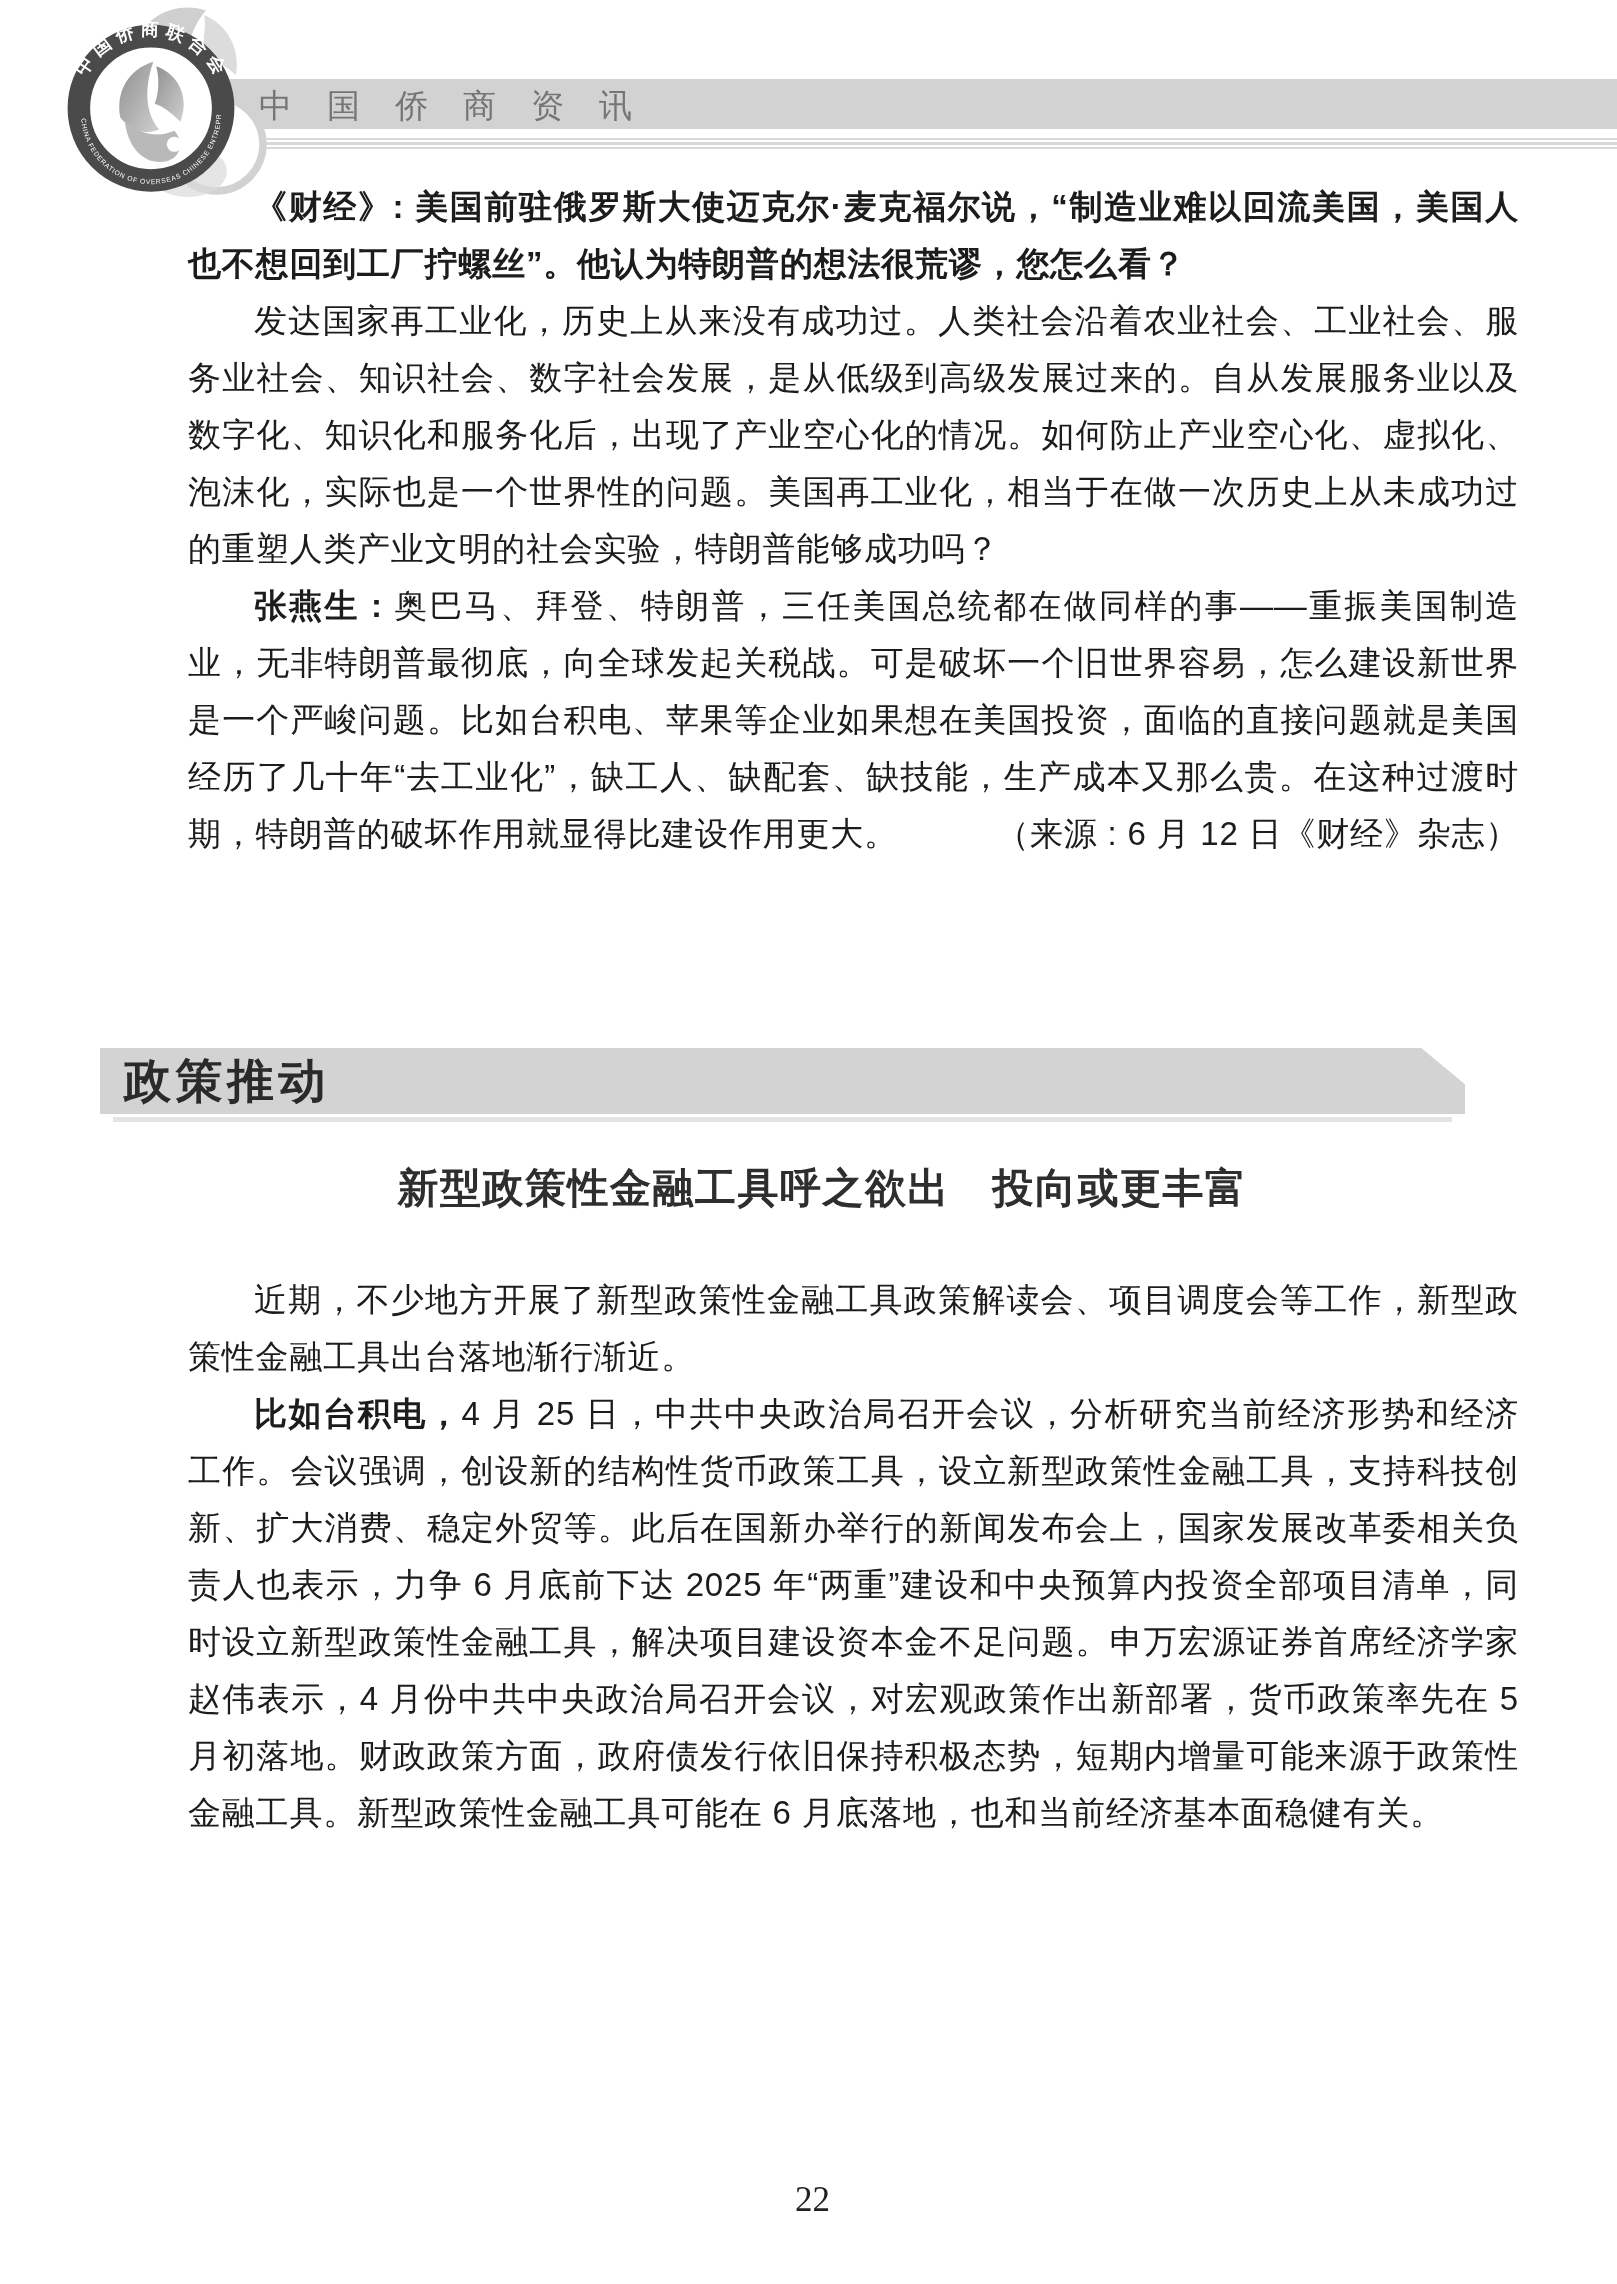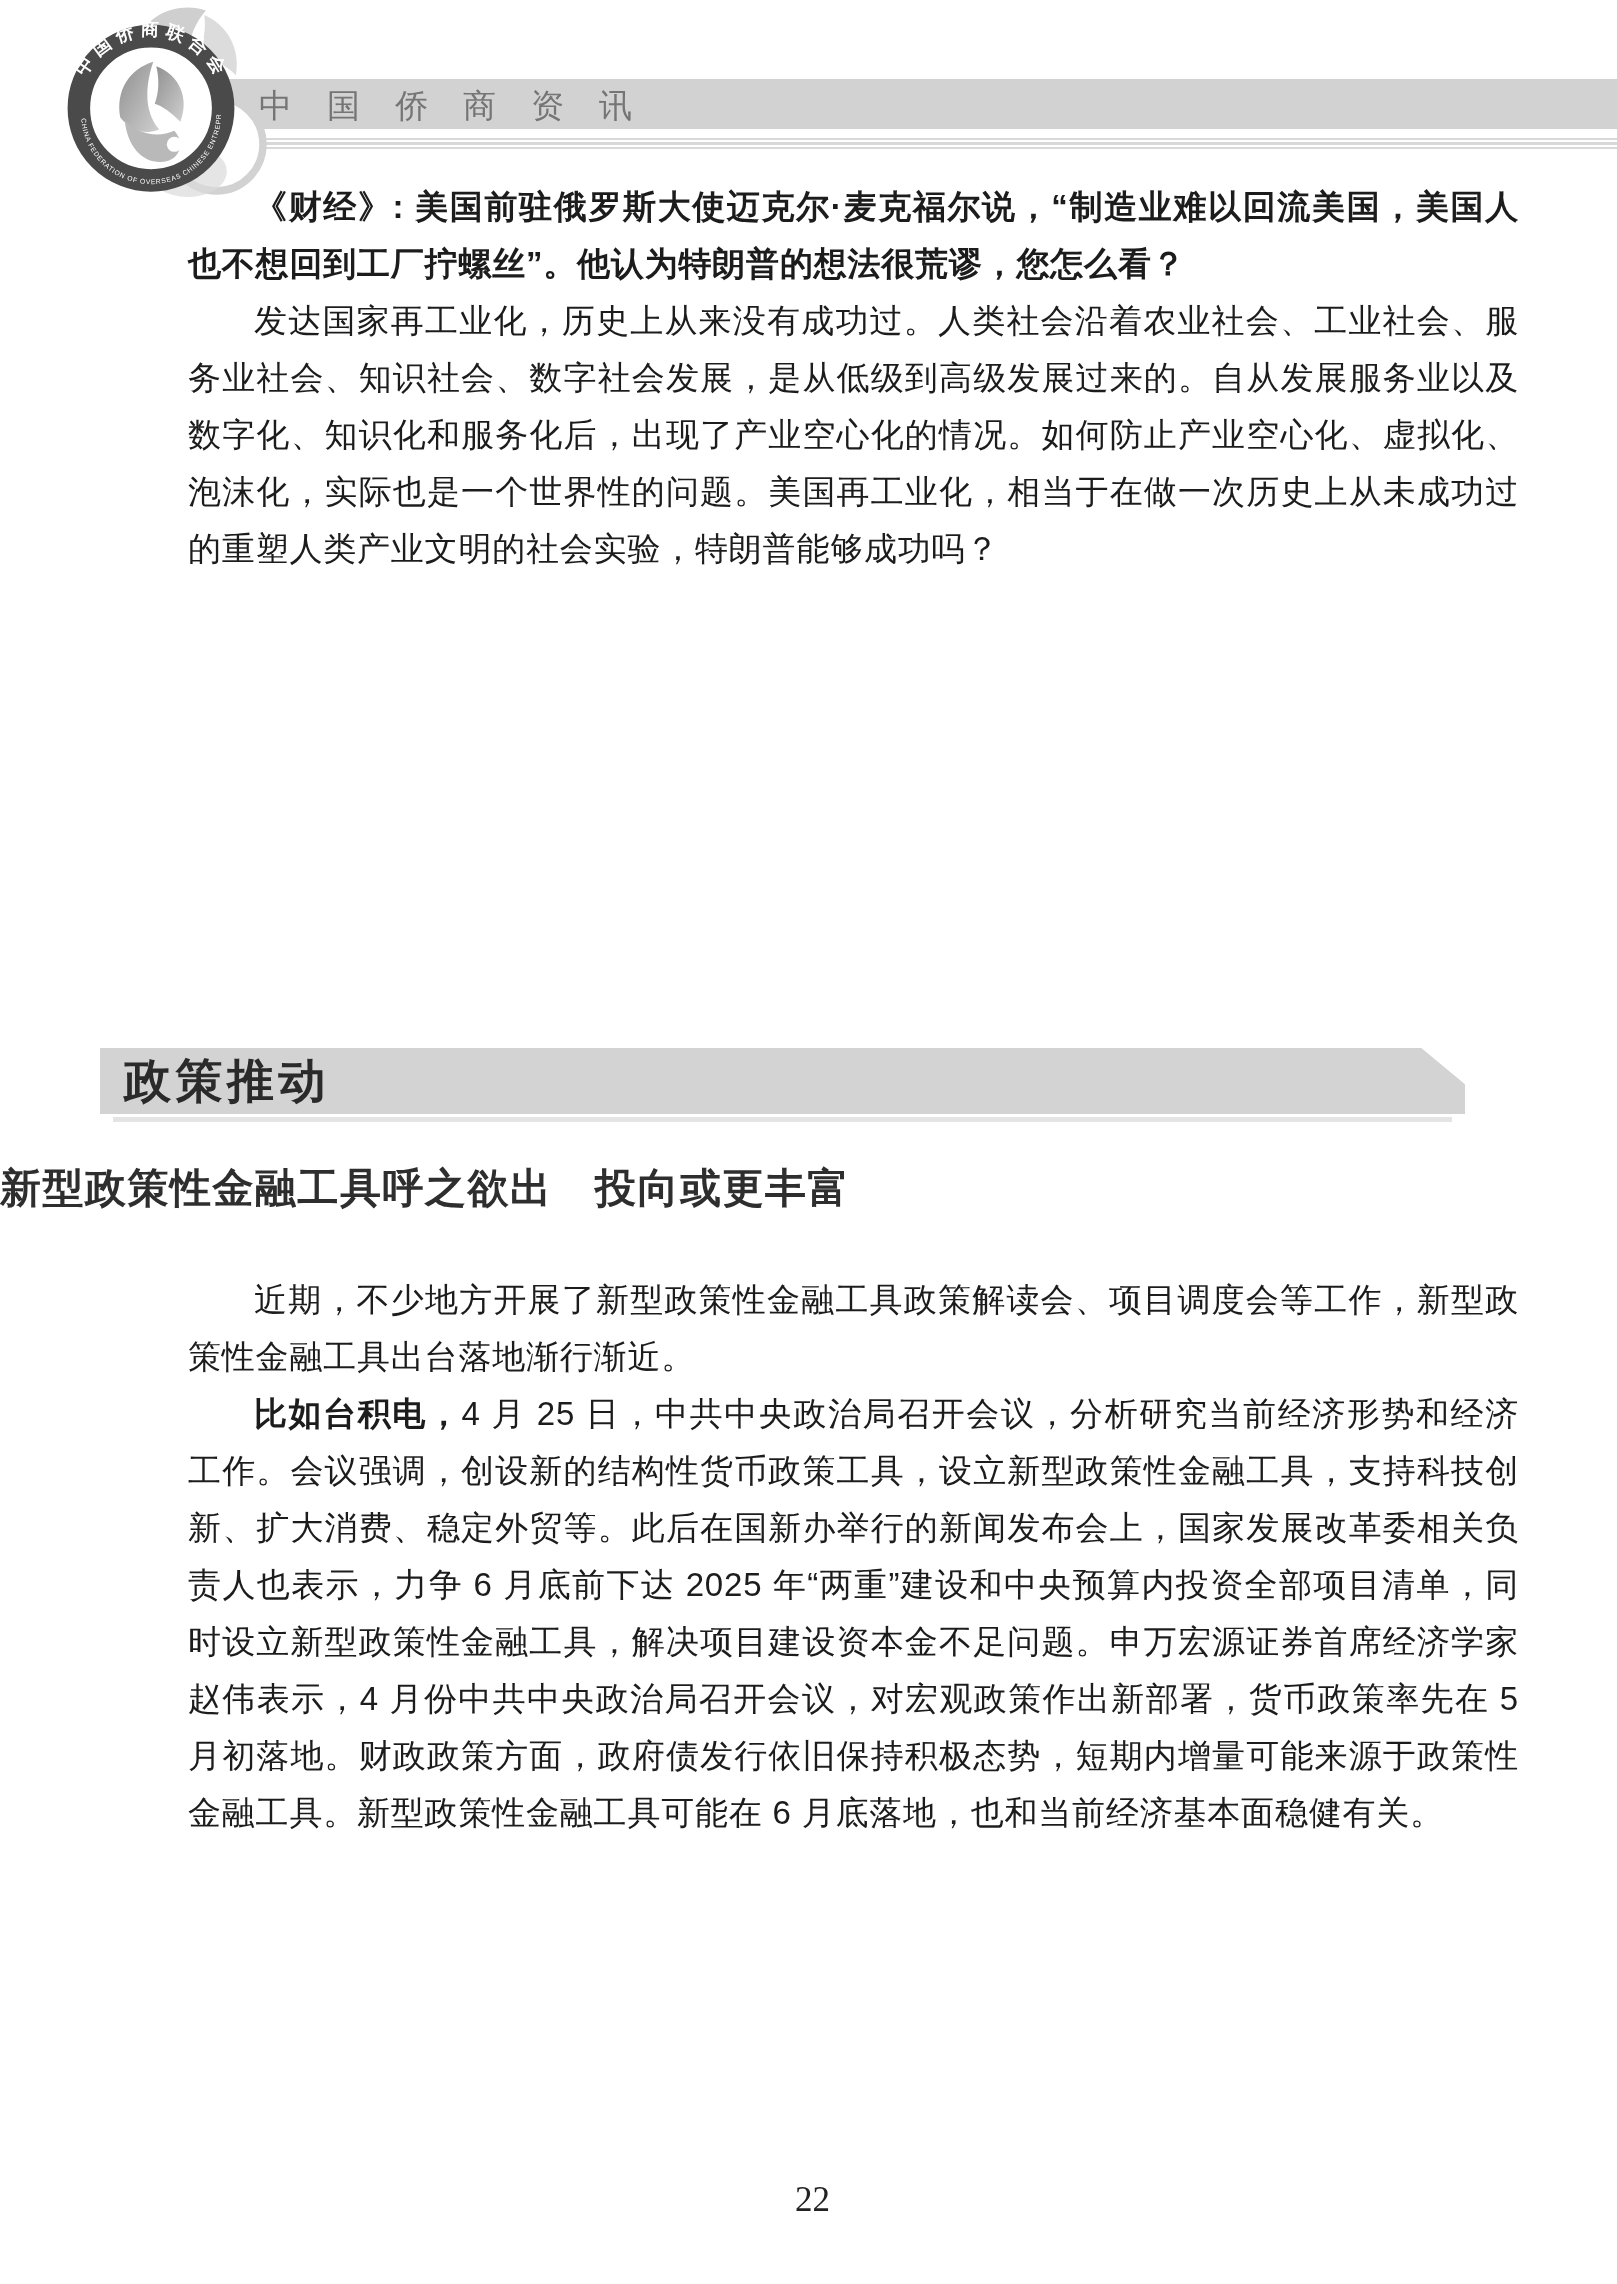--- a/index.html
+++ b/index.html
@@ -49,22 +49,23 @@
     background:#e4e4e4;
   }
   .section-title{
     position:absolute;left:24px;top:0;line-height:66px;
     font-family:"Liberation Serif", serif;
     font-weight:900;font-size:47px;color:#2a2a2a;letter-spacing:4.5px;
   }
   
   .article-title{
     position:absolute;left:0;right:0;top:1161px;
-    font-weight:bold;font-size:41px;color:#2e2e2e;
+    text-align:center;font-weight:bold;font-size:41px;color:#2e2e2e;
     letter-spacing:1.5px;
+    padding-left:28px;
   }
   
   .page-number{
     position:absolute;left:0;right:0;top:2180px;
     text-align:center;
     font-family:"Liberation Serif", serif;
     font-size:35px;color:#222222;margin-left:8px;
   }
 </style>
 </head>
@@ -106,20 +107,21 @@
       </text>
       <text font-size="9" fill="#ffffff" letter-spacing="1" font-family="Liberation Sans, sans-serif">
         <textPath href="#arcBot" startOffset="2%">CHINA FEDERATION OF OVERSEAS CHINESE ENTREPRENEURS</textPath>
       </text>
     </svg>
   </div>
 
   <div class="body-block block-1">
     <p class="para bold-all"><span class="lead">《财经》: </span><span>美国前驻俄罗斯大使迈克尔·麦克福尔说，“制造业难以回流美国，美国人也不想回到工厂拧螺丝”。他认为特朗普的想法很荒谬，您怎么看？</span></p>
     <p class="para"><span class="lead"></span><span>发达国家再工业化，历史上从来没有成功过。人类社会沿着农业社会、工业社会、服务业社会、知识社会、数字社会发展，是从低级到高级发展过来的。自从发展服务业以及数字化、知识化和服务化后，出现了产业空心化的情况。如何防止产业空心化、虚拟化、泡沫化，实际也是一个世界性的问题。美国再工业化，相当于在做一次历史上从未成功过的重塑人类产业文明的社会实验，特朗普能够成功吗？</span></p>
+    <p class="para"><span class="lead">张燕生 : </span><span>奥巴马、拜登、特朗普，三任美国总统都在做同样的事——重振美国制造业，无非特朗普最彻底，向全球发起关税战。可是破坏一个旧世界容易，怎么建设新世界是一个严峻问题。比如台积电、苹果等企业如果想在美国投资，面临的直接问题就是美国经历了几十年“去工业化”，缺工人、缺配套、缺技能，生产成本又那么贵。在这种过渡时期，特朗普的破坏作用就显得比建设作用更大。</span><span class="source">（来源 : 6 月 12 日《财经》杂志）</span></p>
   </div>
 
   <div class="section-band-shadow"></div>
   <div class="section-band">
     <div class="section-title">政策推动</div>
   </div>
 
   <div class="article-title">新型政策性金融工具呼之欲出　投向或更丰富</div>
 
   <div class="body-block block-2">

